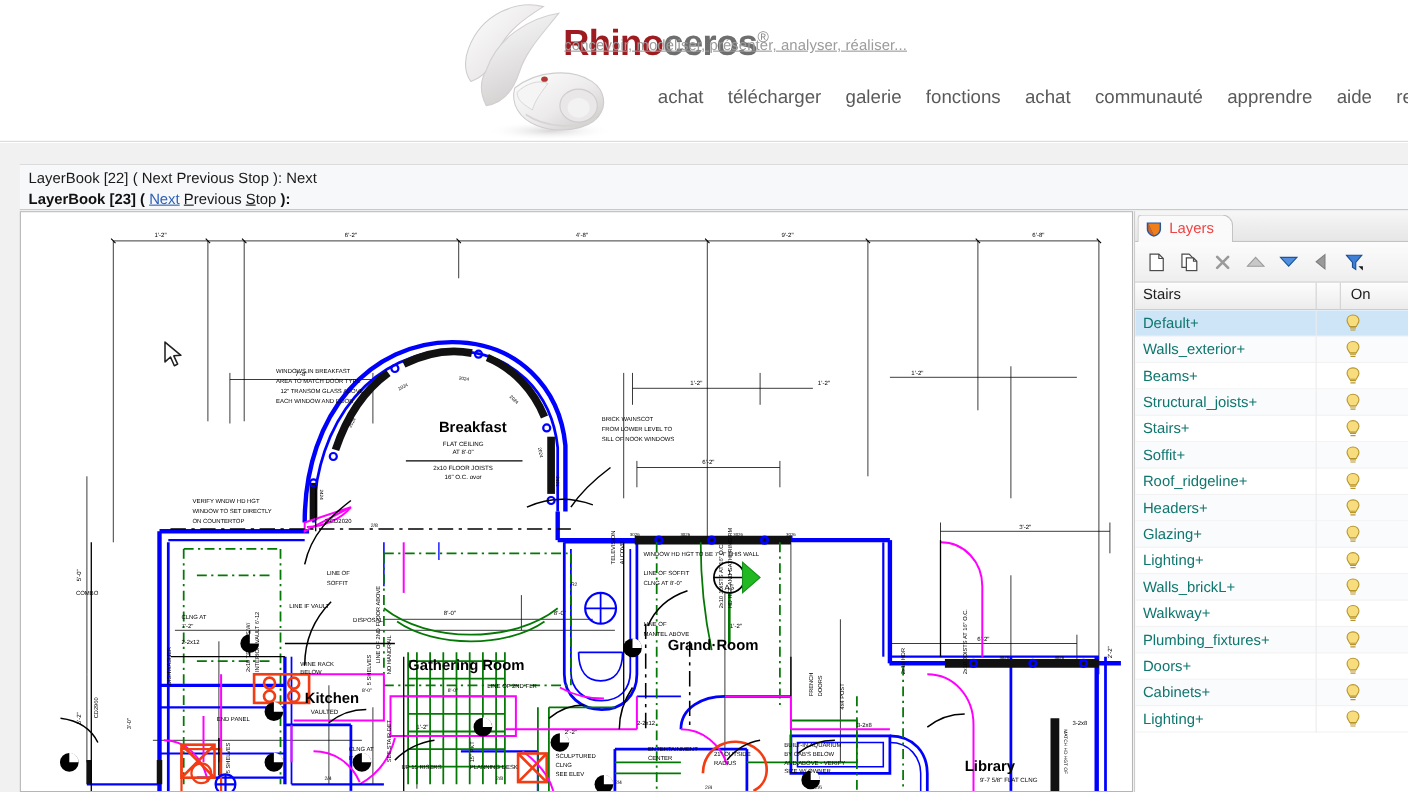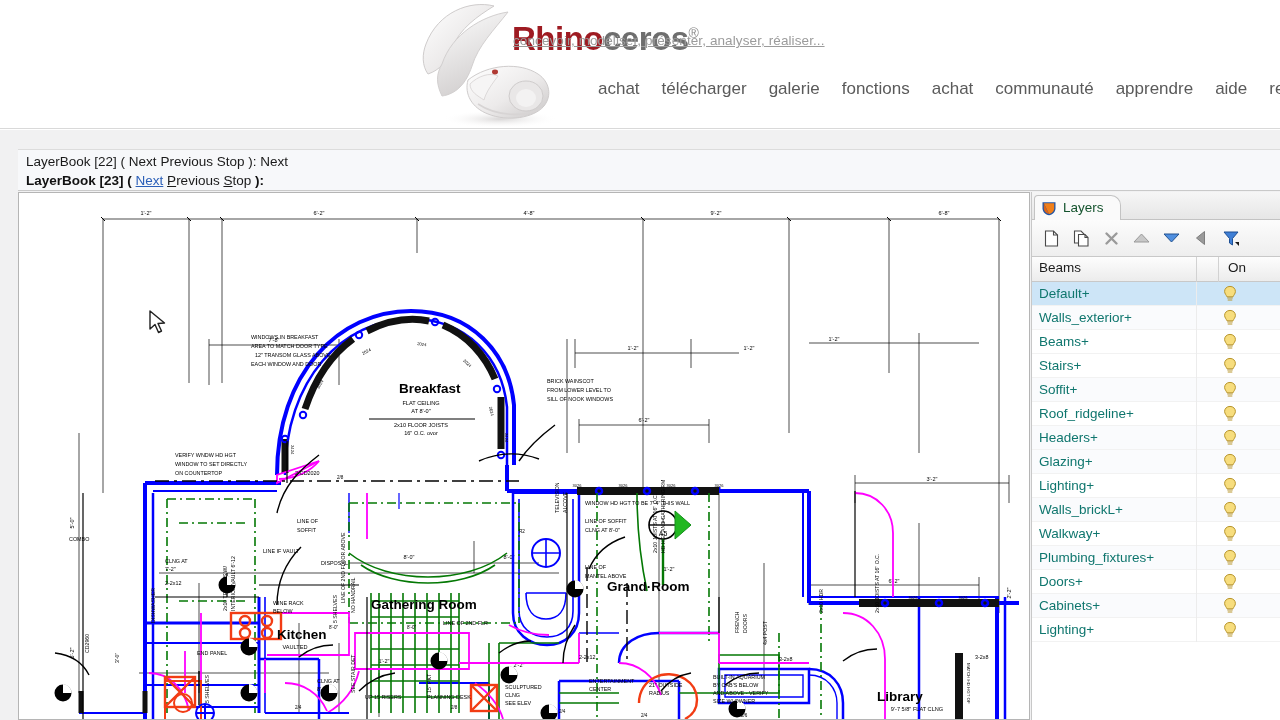--- a/index.html
+++ b/index.html
@@ -147,21 +147,21 @@
     height: 25px;
     padding: 0 16px 0 6px;
     display: flex;
     align-items: center;
     gap: 6px;
     background: #fafafa;
     border: 1px solid #c3c3c3;
     border-bottom: none;
     border-radius: 4px 10px 0 0;
     font-size: 13.5px;
-    color: #14532d;
+    color: #ef4444;
     cursor: pointer;
   }
   .tab-label { line-height: 1; }
 
   .panel-toolbar {
     position: absolute;
     left: 0; top: 28px;
     width: 249px; height: 37px;
     background: linear-gradient(to bottom,#fcfcfc,#eeeeee);
     border-bottom: 1px solid #c8c8c8;
@@ -864,21 +864,21 @@
       </div>
       <div class="tool-btn">
         <svg width="17" height="17" viewBox="0 0 17 17">
           <path d="M1 2 L15 2 L9.5 8.5 L9.5 15 L6.5 13 L6.5 8.5 Z" fill="#3f7fd6" stroke="#1d4f94" stroke-width="1"></path>
           <path d="M12 12 L16 12 L16 16 Z" fill="#1a1a1a"></path>
         </svg>
       </div>
     </div>
 
     <div class="layer-header">
-      <span class="lh-name">Beams</span>
+      <span class="lh-name">Stairs</span>
       <div class="lh-sep1"></div>
       <div class="lh-sep2"></div>
       <span class="lh-on">On</span>
     </div>
 
     <div class="layer-list">
 
       <div class="layer-row selected">
         <span class="layer-name">Default+</span>
         <div class="layer-col-sep"></div>
@@ -899,20 +899,28 @@
 
       <div class="layer-row">
         <span class="layer-name">Beams+</span>
         <div class="layer-col-sep"></div>
         <svg class="layer-bulb" viewBox="0 0 16 18">
           <path d="M8 1.4 C4.7 1.4 2.6 3.7 2.6 6.4 C2.6 8.7 4.4 10.1 5 11.8 L11 11.8 C11.6 10.1 13.4 8.7 13.4 6.4 C13.4 3.7 11.3 1.4 8 1.4 Z" fill="#f7dd7d" stroke="#b8952c" stroke-width="1"></path>
           <path d="M5.3 13 L10.7 13 M5.7 15 L10.3 15" stroke="#b8952c" stroke-width="1.1"></path>
         </svg>
       </div>
 
+      <div class="layer-row alt">
+        <span class="layer-name">Structural_joists+</span>
+        <div class="layer-col-sep"></div>
+        <svg class="layer-bulb" viewBox="0 0 16 18">
+          <path d="M8 1.4 C4.7 1.4 2.6 3.7 2.6 6.4 C2.6 8.7 4.4 10.1 5 11.8 L11 11.8 C11.6 10.1 13.4 8.7 13.4 6.4 C13.4 3.7 11.3 1.4 8 1.4 Z" fill="#f7dd7d" stroke="#b8952c" stroke-width="1"></path>
+          <path d="M5.3 13 L10.7 13 M5.7 15 L10.3 15" stroke="#b8952c" stroke-width="1.1"></path>
+        </svg>
+      </div>
 
       <div class="layer-row">
         <span class="layer-name">Stairs+</span>
         <div class="layer-col-sep"></div>
         <svg class="layer-bulb" viewBox="0 0 16 18">
           <path d="M8 1.4 C4.7 1.4 2.6 3.7 2.6 6.4 C2.6 8.7 4.4 10.1 5 11.8 L11 11.8 C11.6 10.1 13.4 8.7 13.4 6.4 C13.4 3.7 11.3 1.4 8 1.4 Z" fill="#f7dd7d" stroke="#b8952c" stroke-width="1"></path>
           <path d="M5.3 13 L10.7 13 M5.7 15 L10.3 15" stroke="#b8952c" stroke-width="1.1"></path>
         </svg>
       </div>
 

